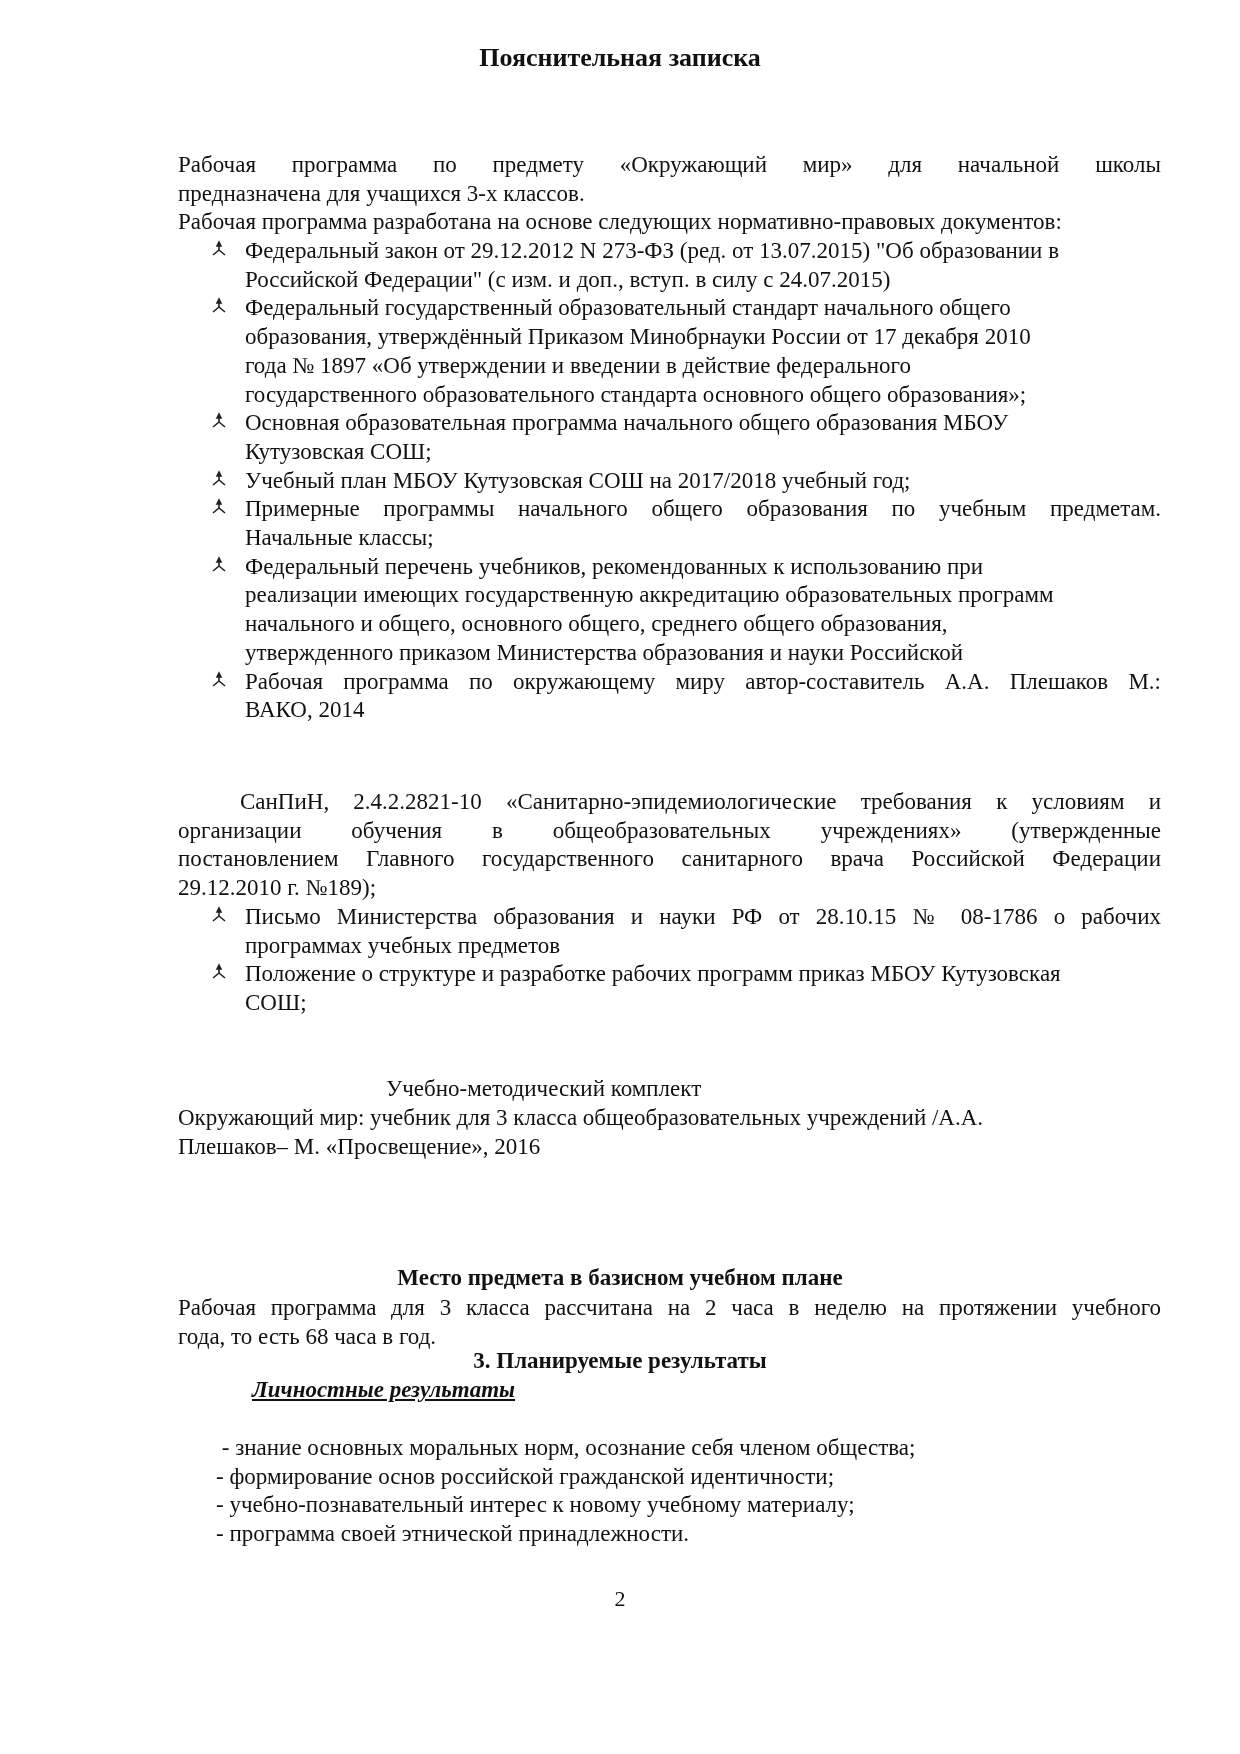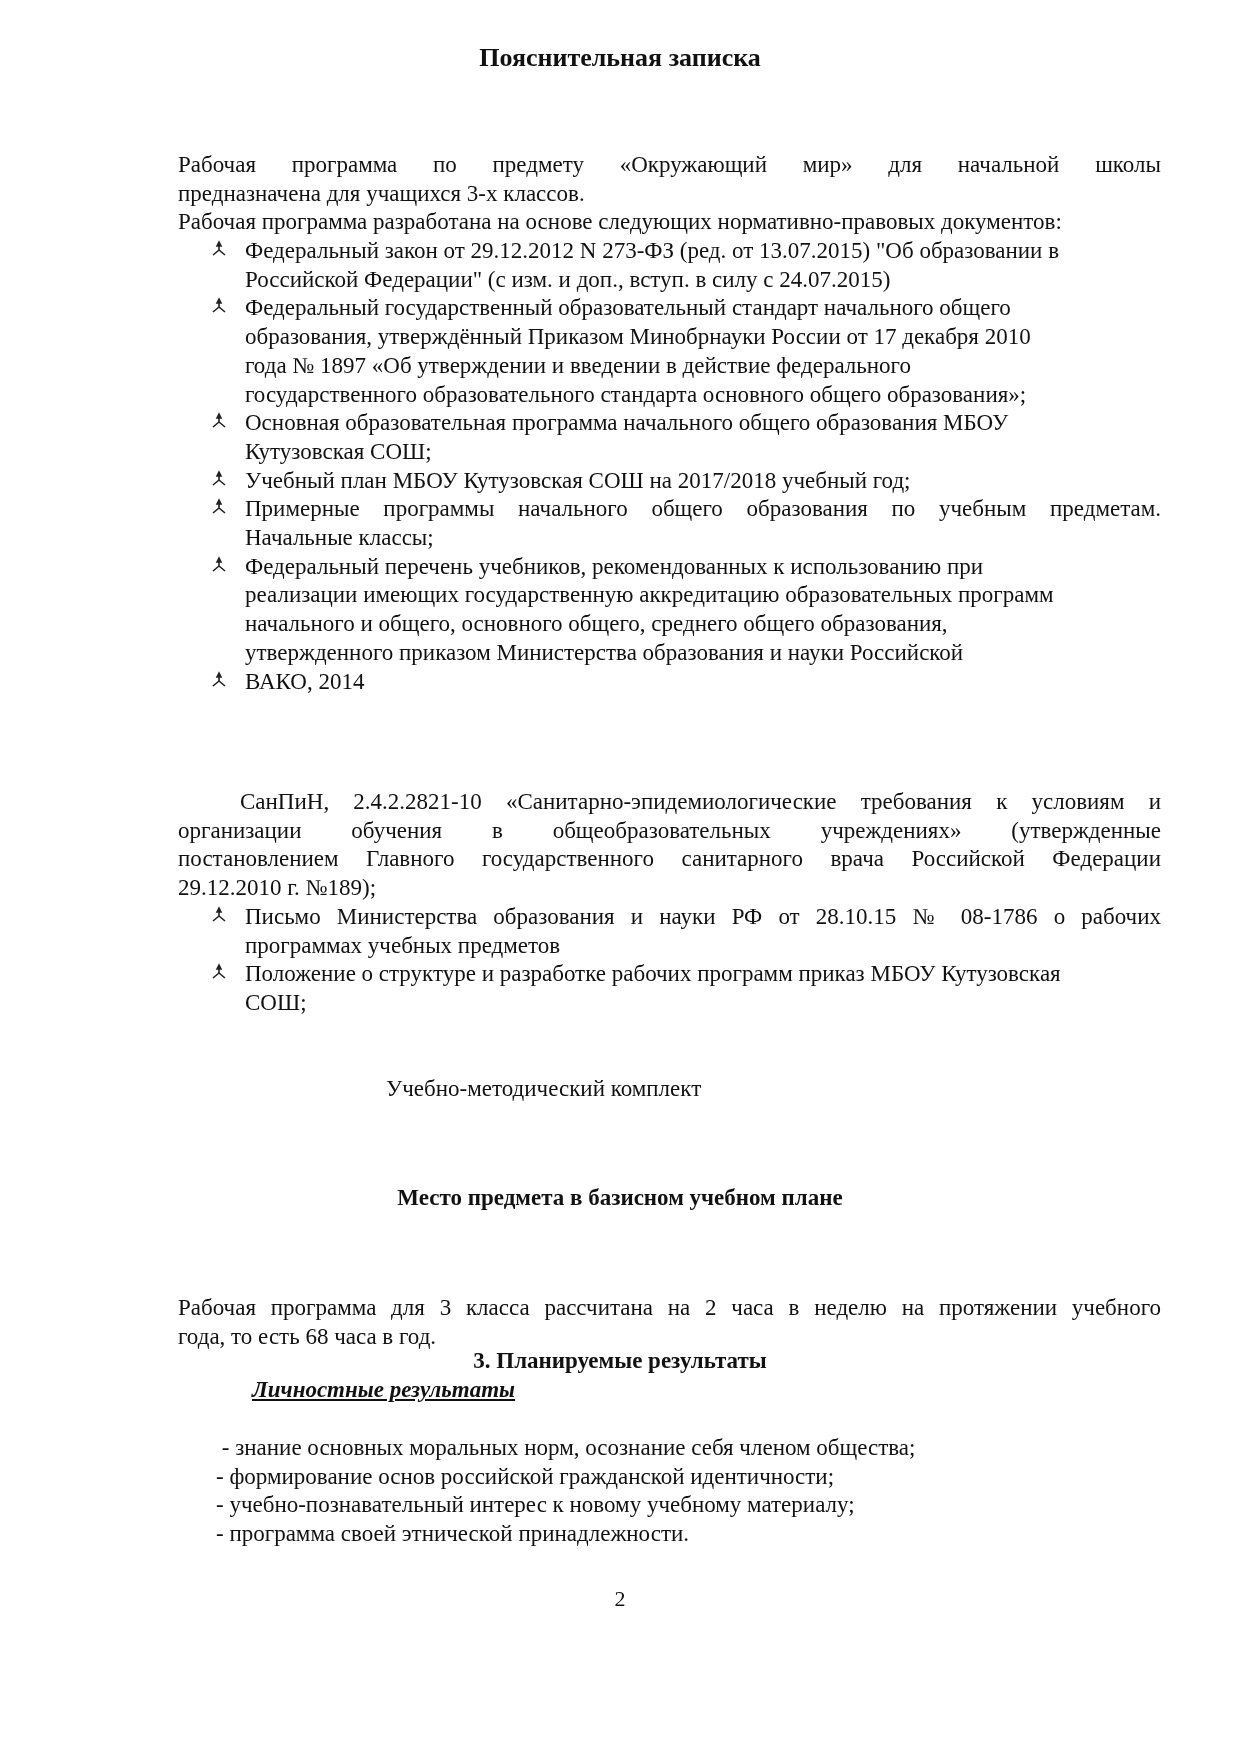--- a/index.html
+++ b/index.html
@@ -75,20 +75,21 @@
         </svg>
       <span class="t">Федеральный перечень учебников, рекомендованных к использованию при</span>
       <span class="t">реализации имеющих государственную аккредитацию образовательных программ</span>
       <span class="t">начального и общего, основного общего, среднего общего образования,</span>
       <span class="t">утвержденного приказом Министерства образования и науки Российской</span>
     </div>
     <div class="bl">
       <svg class="b" viewBox="0 0 18 20">
           <path d="M9 3 L9 11 M9 11 L3 16 M9 11 L15 16 M9 3 L7 7 L11 7 Z" stroke="#222" stroke-width="1.6" fill="#222"></path>
         </svg>
+      <span class="t justline">Рабочая программа по окружающему миру автор-составитель А.А. Плешаков М.:</span>
       <span class="t">ВАКО, 2014</span>
     </div>
   </div>
 
   <div class="abs txt block" style="top:788px;">
     <div class="justline" style="text-indent:62px;">СанПиН, 2.4.2.2821-10 «Санитарно-эпидемиологические требования к условиям и</div>
     <div class="justline">организации обучения в общеобразовательных  учреждениях» (утвержденные</div>
     <div class="justline">постановлением Главного государственного санитарного врача Российской Федерации</div>
     <div>29.12.2010 г. №189);</div>
   </div>
@@ -104,22 +105,26 @@
     <div class="bl">
       <svg class="b" viewBox="0 0 18 20">
           <path d="M9 3 L9 11 M9 11 L3 16 M9 11 L15 16 M9 3 L7 7 L11 7 Z" stroke="#222" stroke-width="1.6" fill="#222"></path>
         </svg>
       <span class="t">Положение о структуре и разработке рабочих программ приказ  МБОУ Кутузовская</span>
       <span class="t">СОШ;</span>
     </div>
   </div>
 
   <div class="abs txt" style="left:386px; top:1075px;">Учебно-методический комплект</div>
+  <div class="abs txt block" style="top:1104px;">
+    <div>Окружающий мир: учебник для 3 класса общеобразовательных учреждений /А.А.</div>
+    <div>Плешаков– М. «Просвещение», 2016</div>
+  </div>
 
-  <div class="abs txt h2" style="top:1184px;">Место предмета в базисном учебном плане</div>
+  <div class="abs txt h2" style="top:1264px;">Место предмета в базисном учебном плане</div>
   <div class="abs txt block" style="top:1262px;margin-top:32px;">
     <div class="justline">Рабочая программа для 3 класса рассчитана на 2 часа в неделю на протяжении учебного</div>
     <div>года, то есть 68 часа в год.</div>
   </div>
 
   <div class="abs txt h2" style="top:1347px;">3. Планируемые  результаты</div>
   <div class="abs txt u" style="left:252px; top:1376px;font-style:italic;">Личностные результаты</div>
   <div class="abs txt" style="left:216px; top:1434px; width:900px;">
     <div style="white-space:pre;"> - знание основных моральных норм, осознание себя членом общества;</div>
     <div>- формирование основ российской гражданской идентичности;</div>

